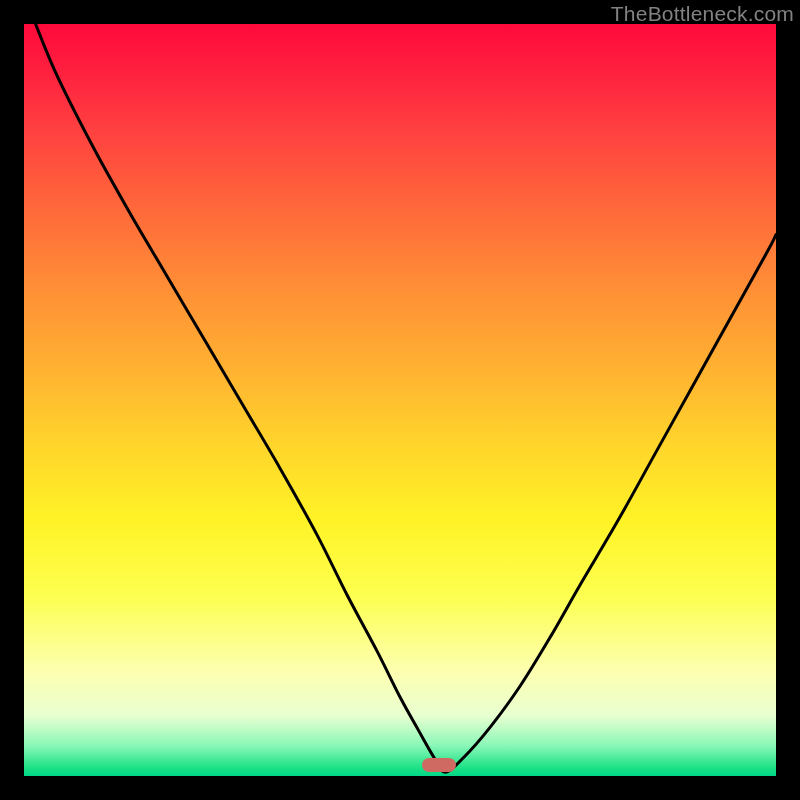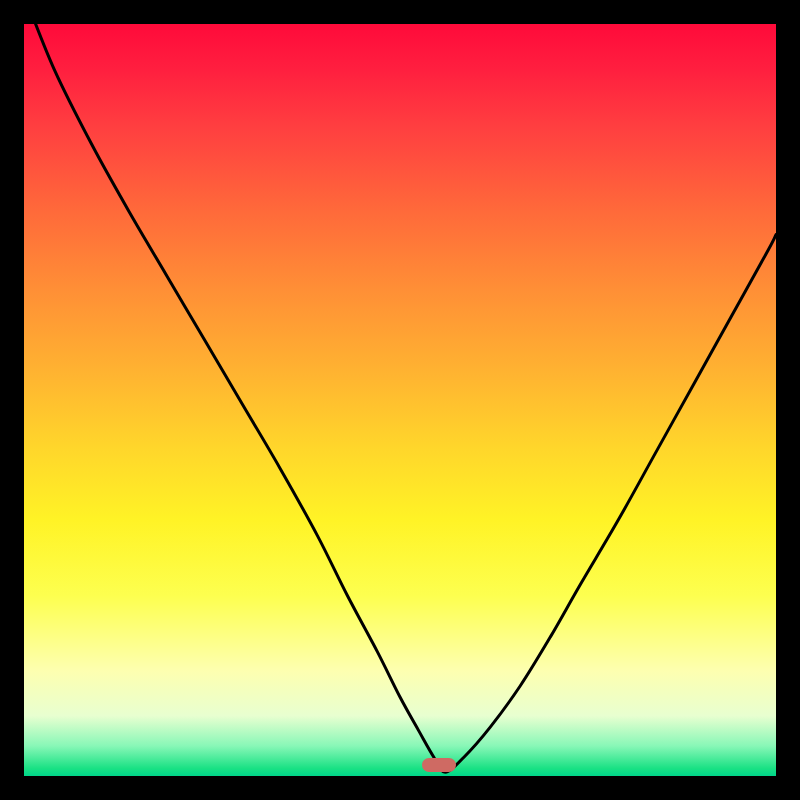--- a/index.html
+++ b/index.html
@@ -88,14 +88,15 @@
   <div class="plot">
     <div class="gradient"></div>
 
     <svg class="curve-svg" viewBox="0 0 752 752" preserveAspectRatio="none">
       <path class="curve-path" d="M 0.00 -30.08 C 5.01 -17.55, 18.80 20.05, 30.08 45.12 C 41.36 70.19, 55.15 96.51, 67.68 120.32 C 80.21 144.13, 92.75 166.07, 105.28 188.00 C 117.81 209.93, 130.35 230.61, 142.88 251.92 C 155.41 273.23, 167.95 294.53, 180.48 315.84 C 193.01 337.15, 205.55 358.45, 218.08 379.76 C 230.61 401.07, 243.15 421.75, 255.68 443.68 C 268.21 465.61, 282.00 490.05, 293.28 511.36 C 304.56 532.67, 313.33 552.09, 323.36 571.52 C 333.39 590.95, 344.67 611.00, 353.44 627.92 C 362.21 644.84, 369.11 659.88, 376.00 673.04 C 382.89 686.20, 389.16 696.85, 394.80 706.88 C 400.44 716.91, 405.45 726.31, 409.84 733.20 C 414.23 740.09, 416.11 748.24, 421.12 748.24 C 426.13 748.24, 432.40 740.72, 439.92 733.20 C 447.44 725.68, 456.84 715.03, 466.24 703.12 C 475.64 691.21, 486.29 676.80, 496.32 661.76 C 506.35 646.72, 516.37 629.80, 526.40 612.88 C 536.43 595.96, 545.20 579.67, 556.48 560.24 C 567.76 540.81, 581.55 518.25, 594.08 496.32 C 606.61 474.39, 619.15 451.20, 631.68 428.64 C 644.21 406.08, 656.75 383.52, 669.28 360.96 C 681.81 338.40, 694.35 315.84, 706.88 293.28 C 719.41 270.72, 736.96 239.39, 744.48 225.60 C 752.00 211.81, 750.75 213.07, 752.00 210.56"></path>
     </svg>
 
     <div class="marker" style="left: 398.104px; top: 733.72px; width: 34px; height: 14px; background: rgb(207, 106, 99);"></div>
   </div>
 
+  <div class="watermark">TheBottleneck.com</div>
 
 </div>
 
 </body></html>

